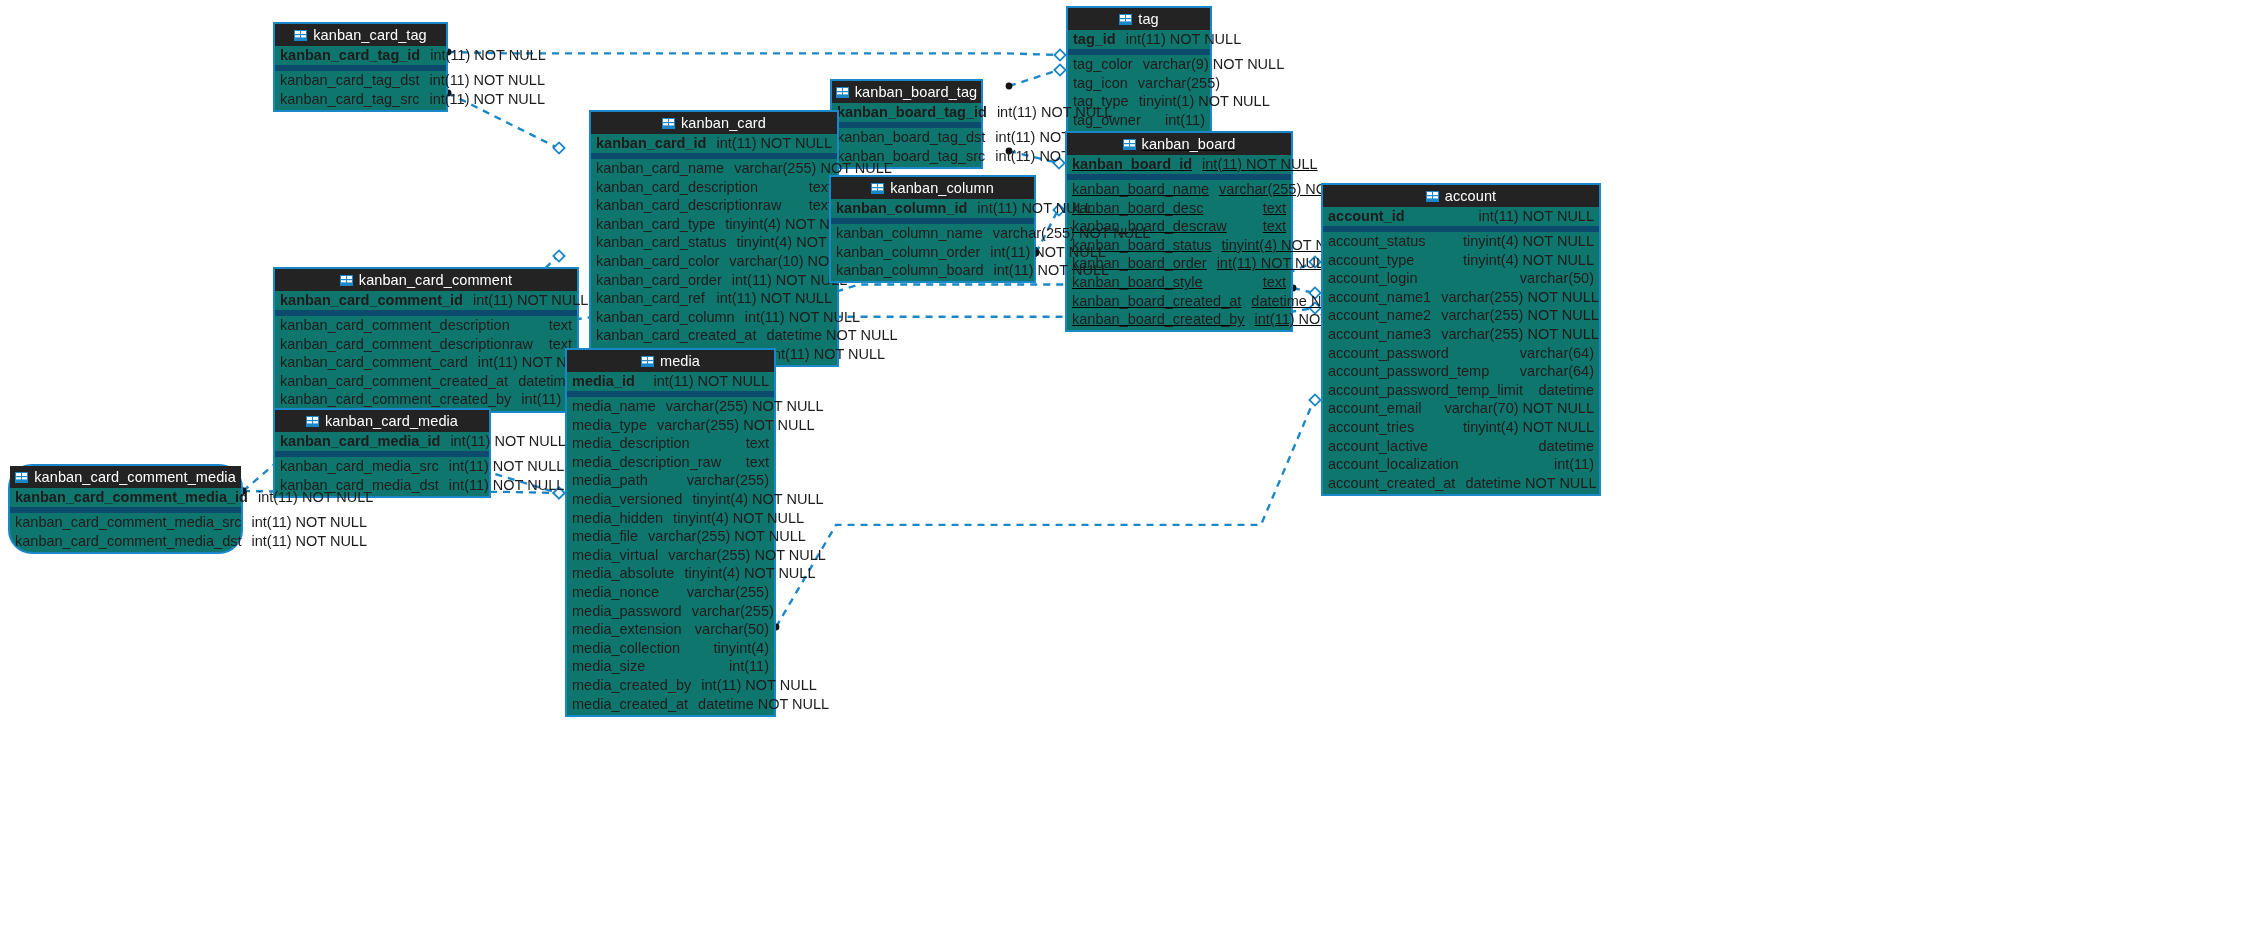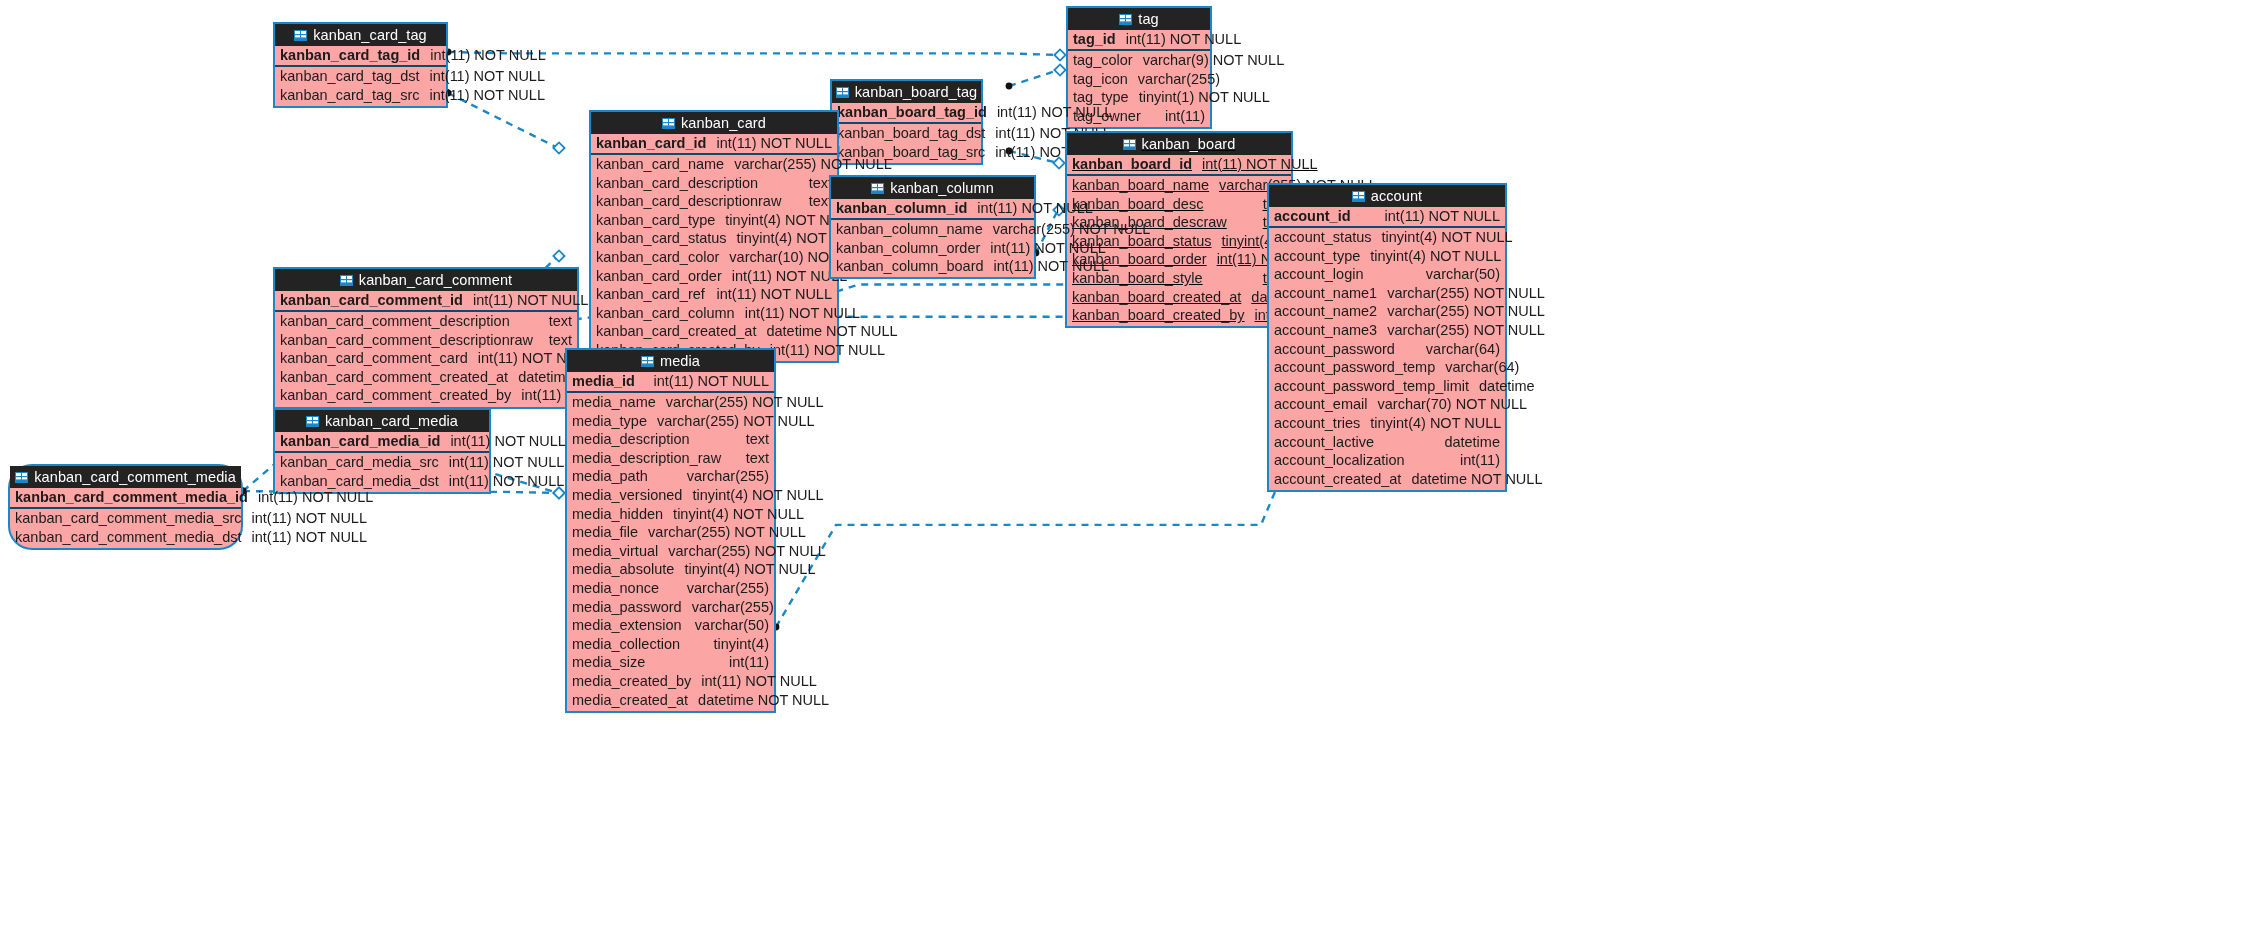--- a/index.html
+++ b/index.html
@@ -24,21 +24,21 @@
     left: 0; top: 0;
     width: 2243px;
     height: 943px;
     pointer-events: none;
     z-index: 1;
   }
   .entity {
     position: absolute;
     box-sizing: border-box;
     border: 2px solid #1a87c8;
-    background: #fca5a5;
+    background: #0f766e;
     z-index: 2;
     box-shadow: 0 0 0 0 rgba(0,0,0,0);
   }
   .entity-header {
     background: #232323;
     color: #ffffff;
     font-size: 14.5px;
     line-height: 22px;
     height: 22px;
     text-align: center;
@@ -53,21 +53,21 @@
   }
   .tbl-icon {
     display: inline-block;
     width: 13px;
     height: 11px;
     position: relative;
     flex: 0 0 auto;
   }
   .tbl-icon svg { display: block; }
   .pk-row {
-    border-bottom: 2px solid #0c4a6e;
+    border-bottom: 6px solid #0c4a6e;
   }
   .field {
     display: flex;
     align-items: baseline;
     justify-content: space-between;
     font-size: 14.5px;
     line-height: 15.6px;
     padding: 1.5px 5px 1.5px 5px;
     color: #1c1c1c;
     white-space: nowrap;
@@ -375,21 +375,21 @@
           <div class="field">
             <span class="fname">kanban_column_order</span>
             <span class="ftype">int(11) NOT NULL</span>
           </div>
           <div class="field">
             <span class="fname">kanban_column_board</span>
             <span class="ftype">int(11) NOT NULL</span>
           </div>
         </div>
       </div>
-      <div class="entity" style="left: 1267px; top: 183px; width: 240px;">
+      <div class="entity" style="left: 1321px; top: 183px; width: 280px;">
         <div class="entity-header">
           <span class="tbl-icon">
             <svg width="13" height="11" viewBox="0 0 13 11">
               <rect x="0" y="0" width="13" height="11" fill="#1a87c8"></rect>
               <rect x="1" y="1" width="5" height="3" fill="#ffffff"></rect>
               <rect x="7" y="1" width="5" height="3" fill="#ffffff"></rect>
               <rect x="1" y="5.2" width="5" height="2.2" fill="#ffffff"></rect>
               <rect x="7" y="5.2" width="5" height="2.2" fill="#ffffff"></rect>
             </svg>
           </span>

